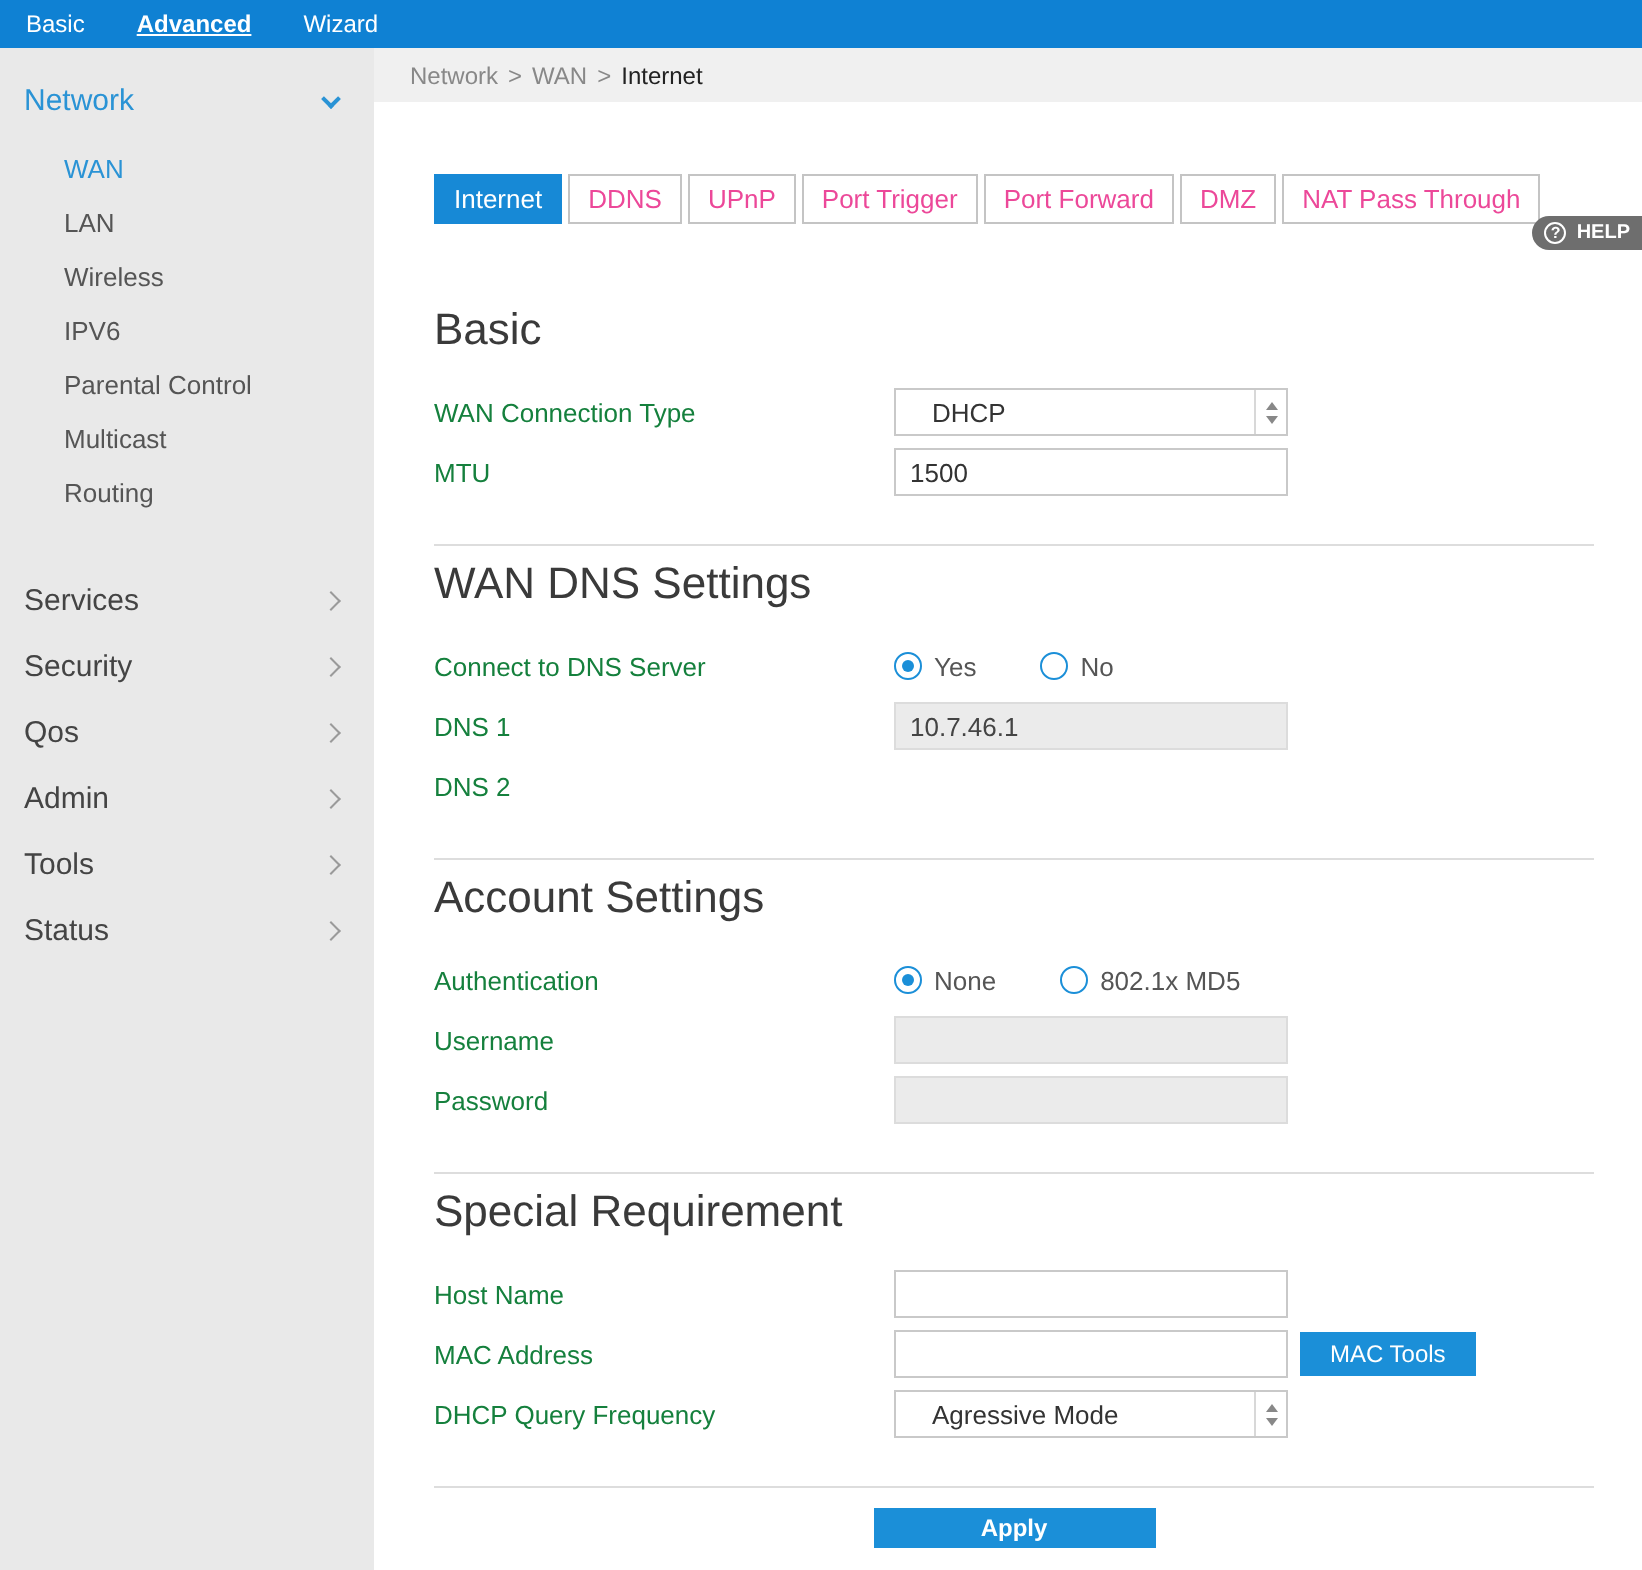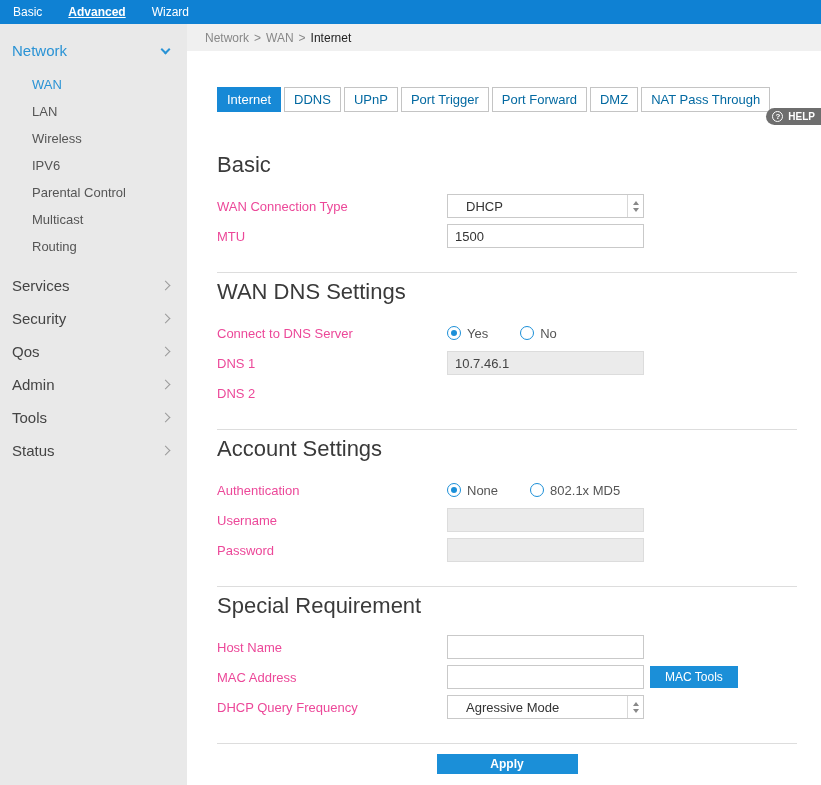--- a/index.html
+++ b/index.html
@@ -12,45 +12,45 @@
   .topbar .titem.active { font-weight:bold; text-decoration:underline; }
 
   
   .sidebar { position:absolute; top:24px; left:0; width:187px; bottom:0; background:#e9e9e9; }
   .side-network { display:flex; justify-content:space-between; align-items:center; padding:18px 18px 12px 12px; color:#2a93d5; font-size:15px; cursor:pointer; }
   .chev { width:7px; height:7px; border-right:2px solid #2a93d5; border-bottom:2px solid #2a93d5; display:inline-block; }
   .chev.down { transform:rotate(45deg); margin-top:-3px; }
   .chev.right { transform:rotate(-45deg); border-color:#9a9a9a; border-width:1.5px; }
   .subitem { padding-left:32px; height:27px; line-height:27px; font-size:13px; color:#555; cursor:pointer; }
   .subitem.active { color:#2a93d5; }
-  .side-groups { margin-top:9px; }
+  .side-groups { margin-top:24px; }
   .group { display:flex; justify-content:space-between; align-items:center; padding:8px 18px 8px 12px; font-size:15px; color:#444; height:33px; cursor:pointer; }
 
   
   .main { position:absolute; left:187px; top:24px; right:0; bottom:0; background:#fff; overflow:hidden; }
   .breadcrumb { height:27px; background:#f0f0f0; display:flex; align-items:center; padding-left:18px; font-size:12px; color:#888; }
   .breadcrumb span { margin-right:5px; }
   .breadcrumb .current { color:#222; }
   .content { padding:36px 0 0 30px; }
 
   
   .tabs { display:flex; }
-  .tab { border:1px solid #c4c4c4; background:#fff; color:#0369a1; font-size:13px; padding:5px 9px; margin-right:3px; height:25px; line-height:14px; cursor:pointer; white-space:nowrap; }
+  .tab { border:1px solid #c4c4c4; background:#fff; color:#ec4899; font-size:13px; padding:5px 9px; margin-right:3px; height:25px; line-height:14px; cursor:pointer; white-space:nowrap; }
   .tab.active { background:#1789d6; border-color:#1789d6; color:#fff; }
 
   
   .help-badge { position:absolute; top:84px; right:-10px; background:#6e6e6e; color:#fff; border-radius:10px; height:17px; display:flex; align-items:center; gap:5px; padding:0 16px 0 6px; font-size:10px; font-weight:bold; cursor:pointer; }
   .help-circle { width:11px; height:11px; border-radius:50%; border:1px solid #fff; display:flex; align-items:center; justify-content:center; font-size:8px; font-weight:bold; }
 
   
   .section-title { font-size:22px; font-weight:400; color:#3a3a3a; margin-top:6px; line-height:26px; }
   .section-title.first { margin-top:40px; }
   .rows { margin-top:16px; }
   .row { display:flex; align-items:center; height:24px; margin-bottom:6px; }
-  .row .lbl { width:230px; font-size:13px; color:#ec4899; }
+  .row .lbl { width:230px; font-size:13px; color:#15803d; }
   .sep { border:none; border-top:1px solid #ddd; width:580px; margin-top:24px; }
 
   
   .txt { width:197px; height:24px; border:1px solid #c9c9c9; padding:0 7px; font-size:13px; color:#333; background:#fff; font-family:"Liberation Sans", sans-serif; }
   .txt:disabled, .txt.gray { background:#ebebeb; border-color:#dcdcdc; color:#444; }
   .select { width:197px; height:24px; border:1px solid #c9c9c9; background:#fff; display:flex; align-items:center; justify-content:space-between; padding-left:18px; cursor:pointer; }
   .select .val { font-size:13px; color:#333; }
   .stepper { width:16px; height:22px; border-left:1px solid #d8d8d8; display:flex; flex-direction:column; align-items:center; justify-content:center; }
   .tri-up { width:0; height:0; border-left:3px solid transparent; border-right:3px solid transparent; border-bottom:4px solid #888; margin-bottom:3px; }
   .tri-down { width:0; height:0; border-left:3px solid transparent; border-right:3px solid transparent; border-top:4px solid #888; }

